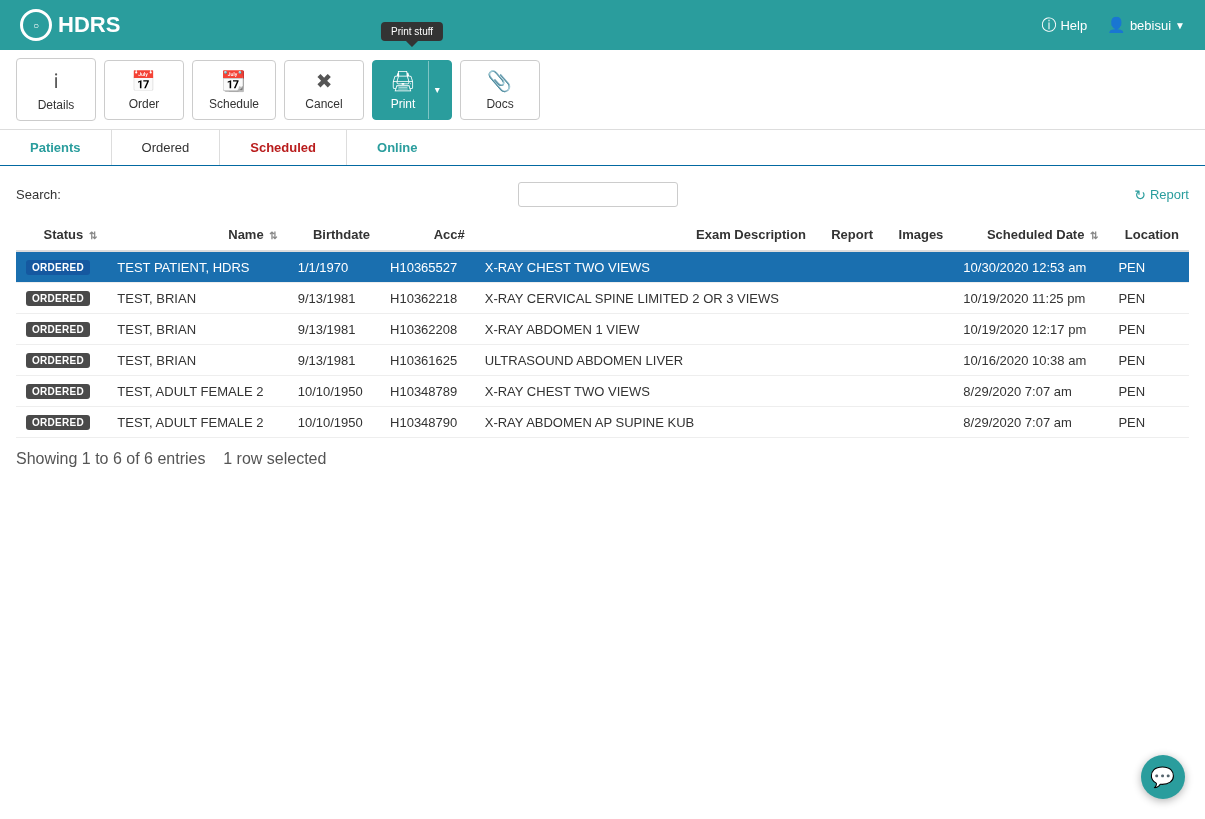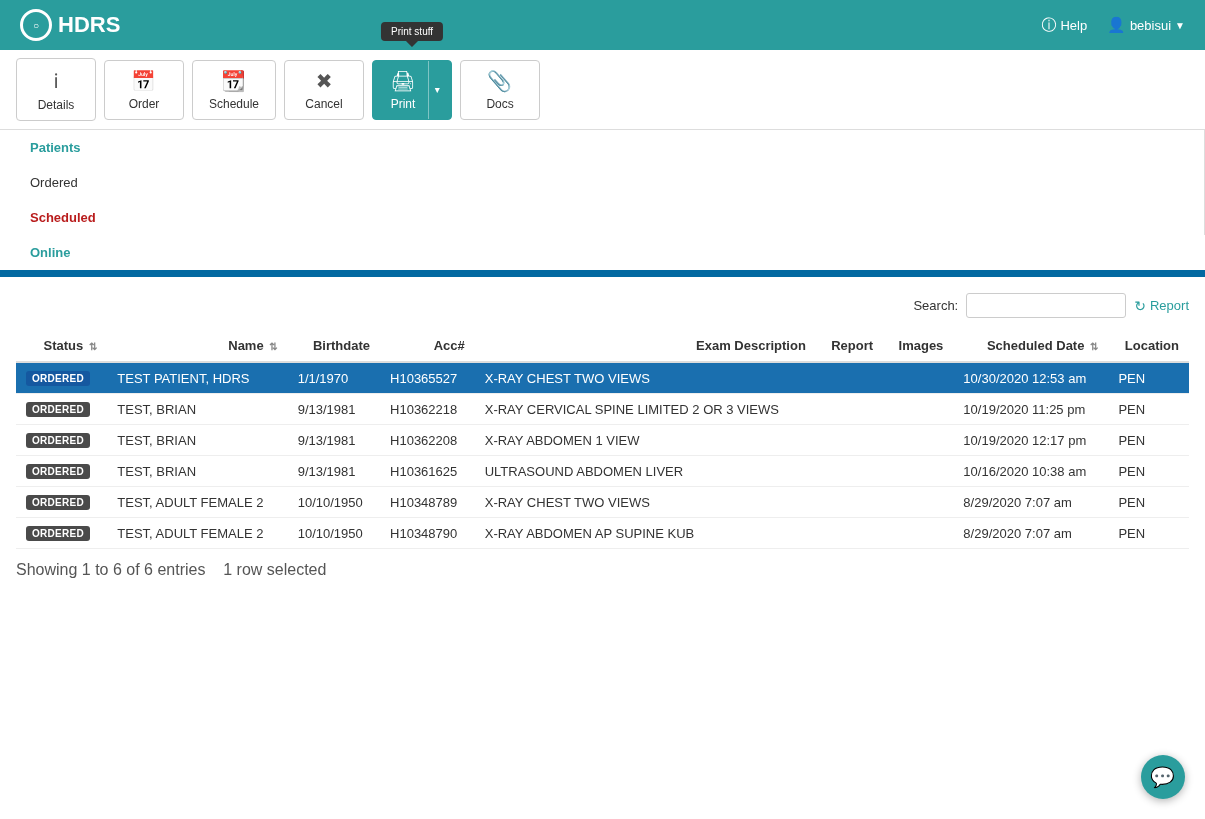--- a/index.html
+++ b/index.html
@@ -84,39 +84,38 @@
       left: 50%;
       transform: translateX(-50%);
       border: 6px solid transparent;
       border-bottom: none;
       border-top-color: #333;
     }
 
     
     .tabs {
       display: flex;
-      border-bottom: 7px solid #0369a1;
-      flex-direction: column;
+      border-bottom: 1px solid #0369a1;
     }
     .tab {
       padding: 10px 30px;
       cursor: pointer;
       border-right: 1px solid #ddd;
       font-size: 13px;
       color: #333;
     }
     .tab.active { color: #2a9d9d; font-weight: 600; }
     .tab:last-child { border-right: none; }
 
     
     .main { padding: 16px; }
 
     
     .search-row {
-      display: flex; align-items: center; justify-content: flex-end;
+      display: flex; align-items: center; justify-content: space-between;
       margin-bottom: 12px; gap: 8px;
     }
     .search-label { font-size: 13px; color: #333; }
     .search-input {
       border: 1px solid #ccc; border-radius: 3px; padding: 4px 8px;
       font-size: 13px; width: 160px; outline: none;
     }
     .refresh-btn {
       display: flex; align-items: center; gap: 4px;
       color: #2a9d9d; cursor: pointer; font-size: 13px; background: none; border: none;

